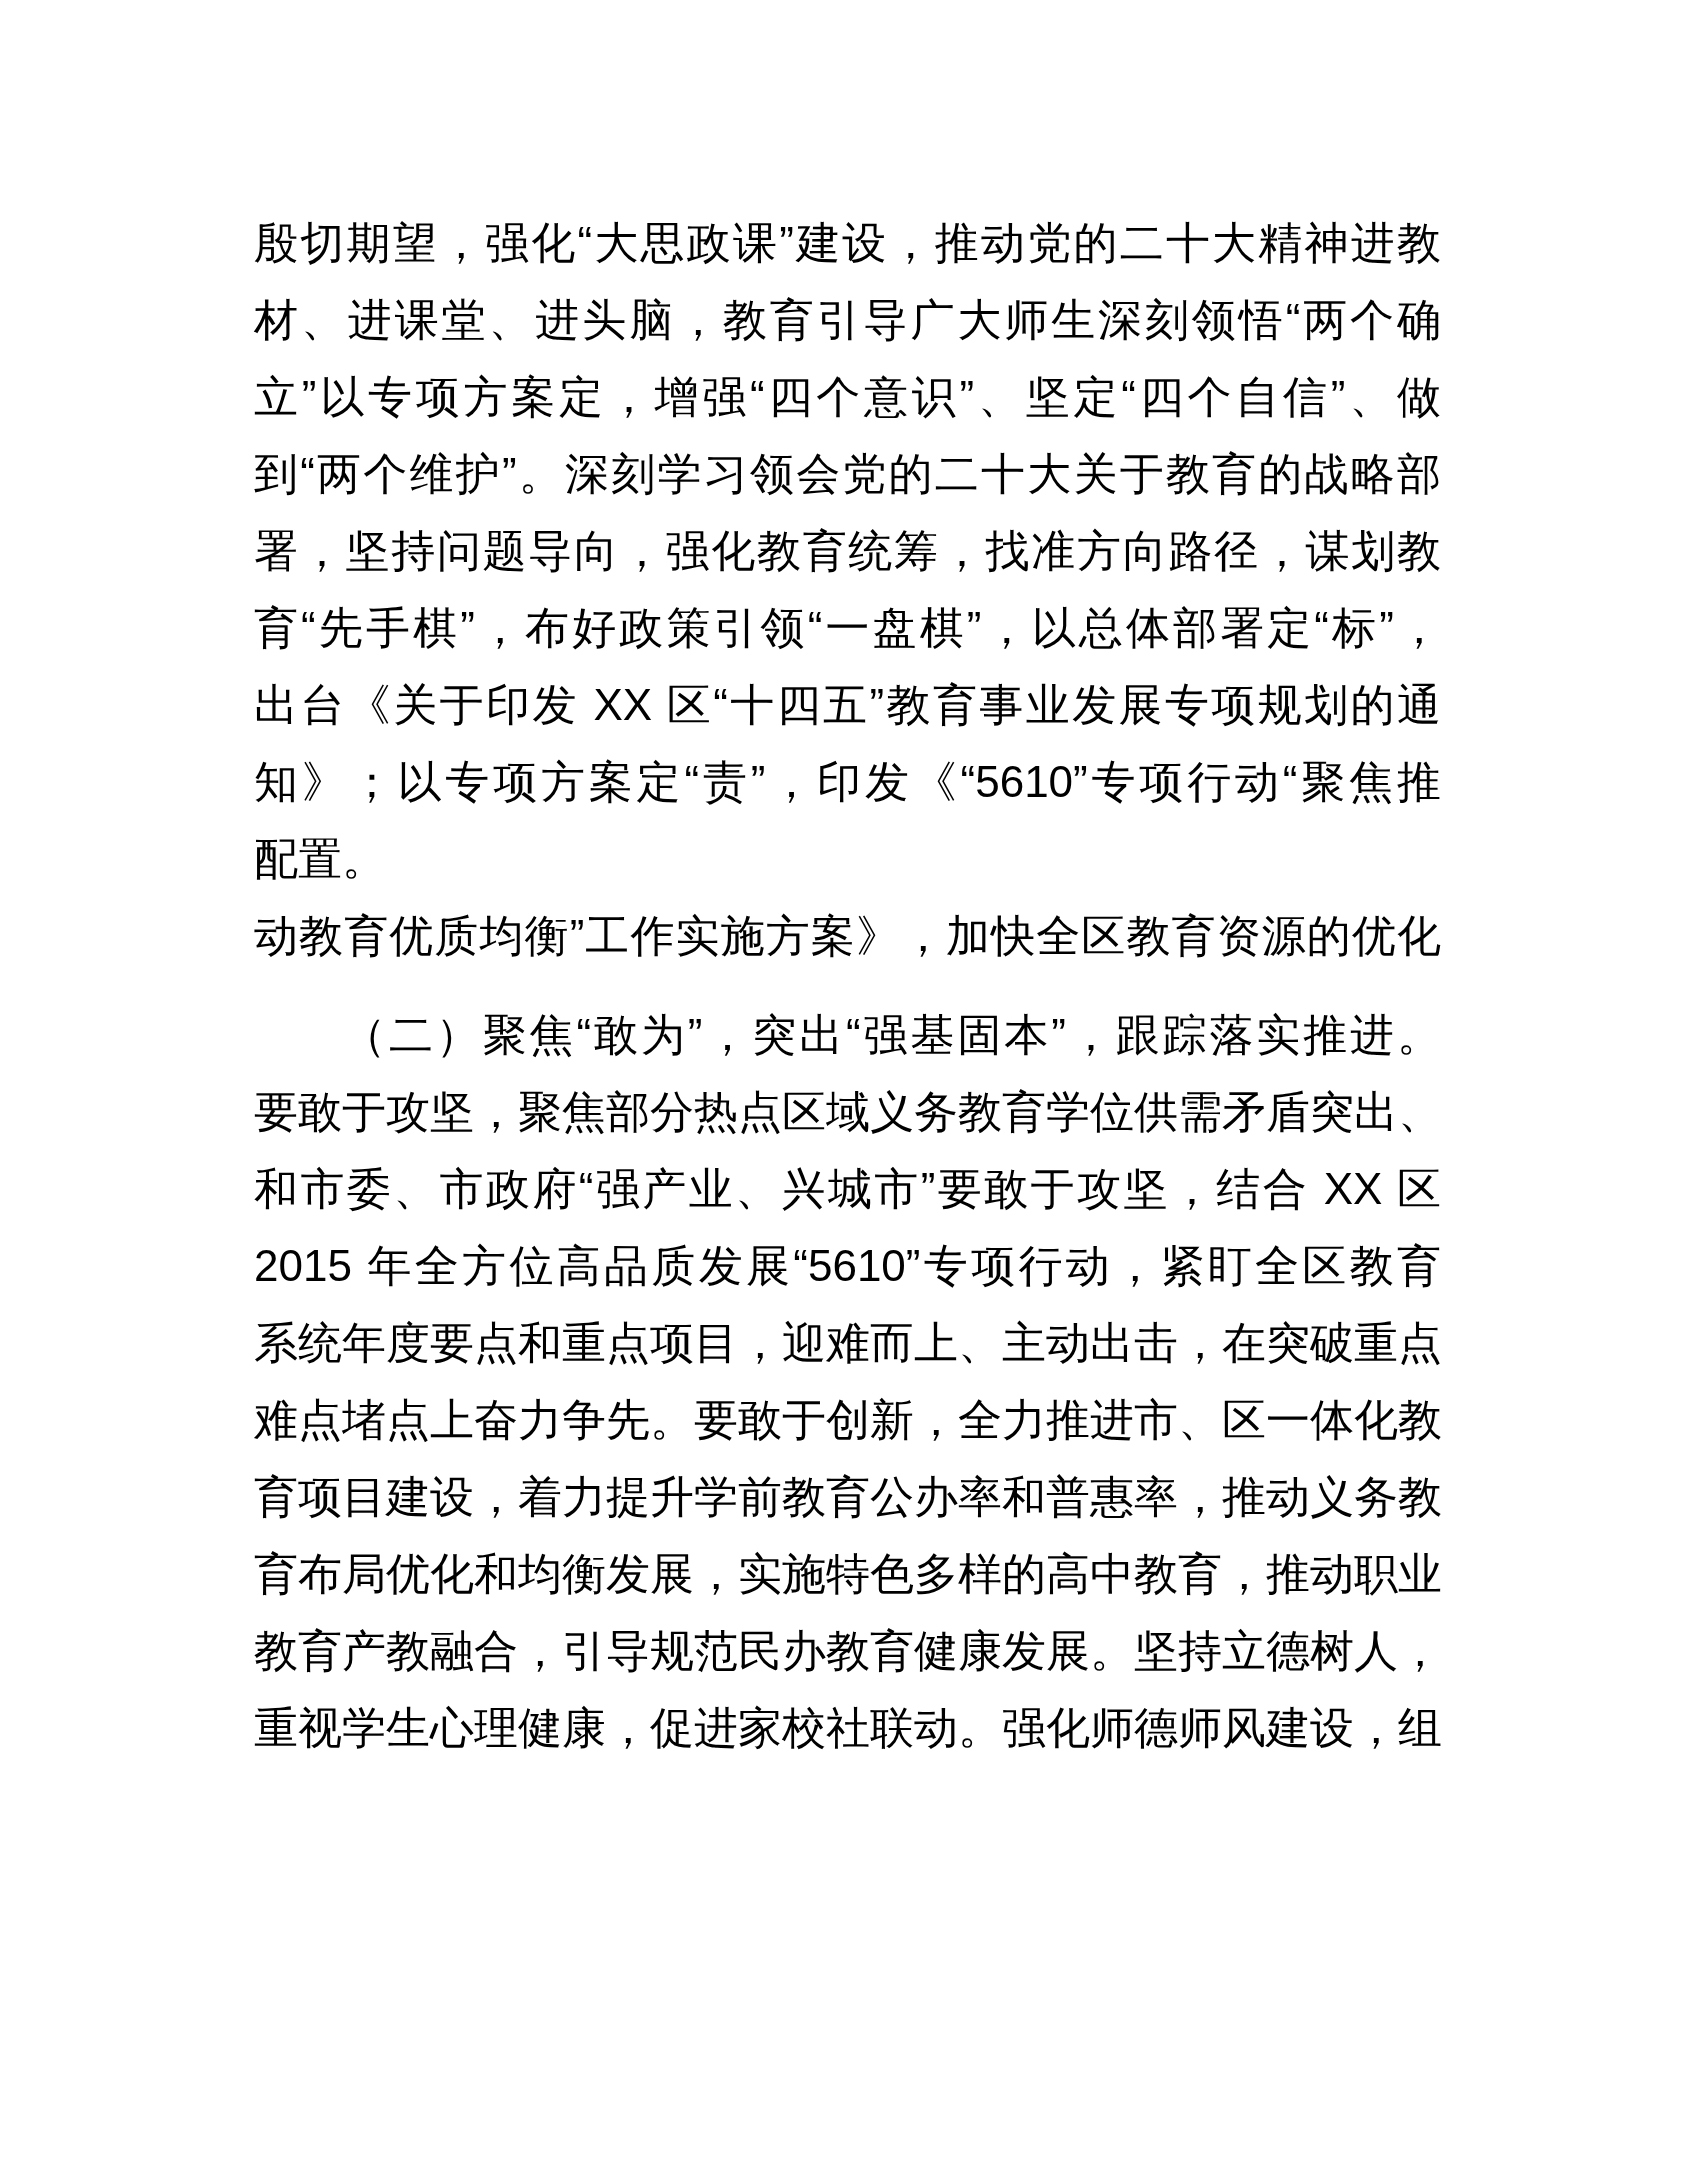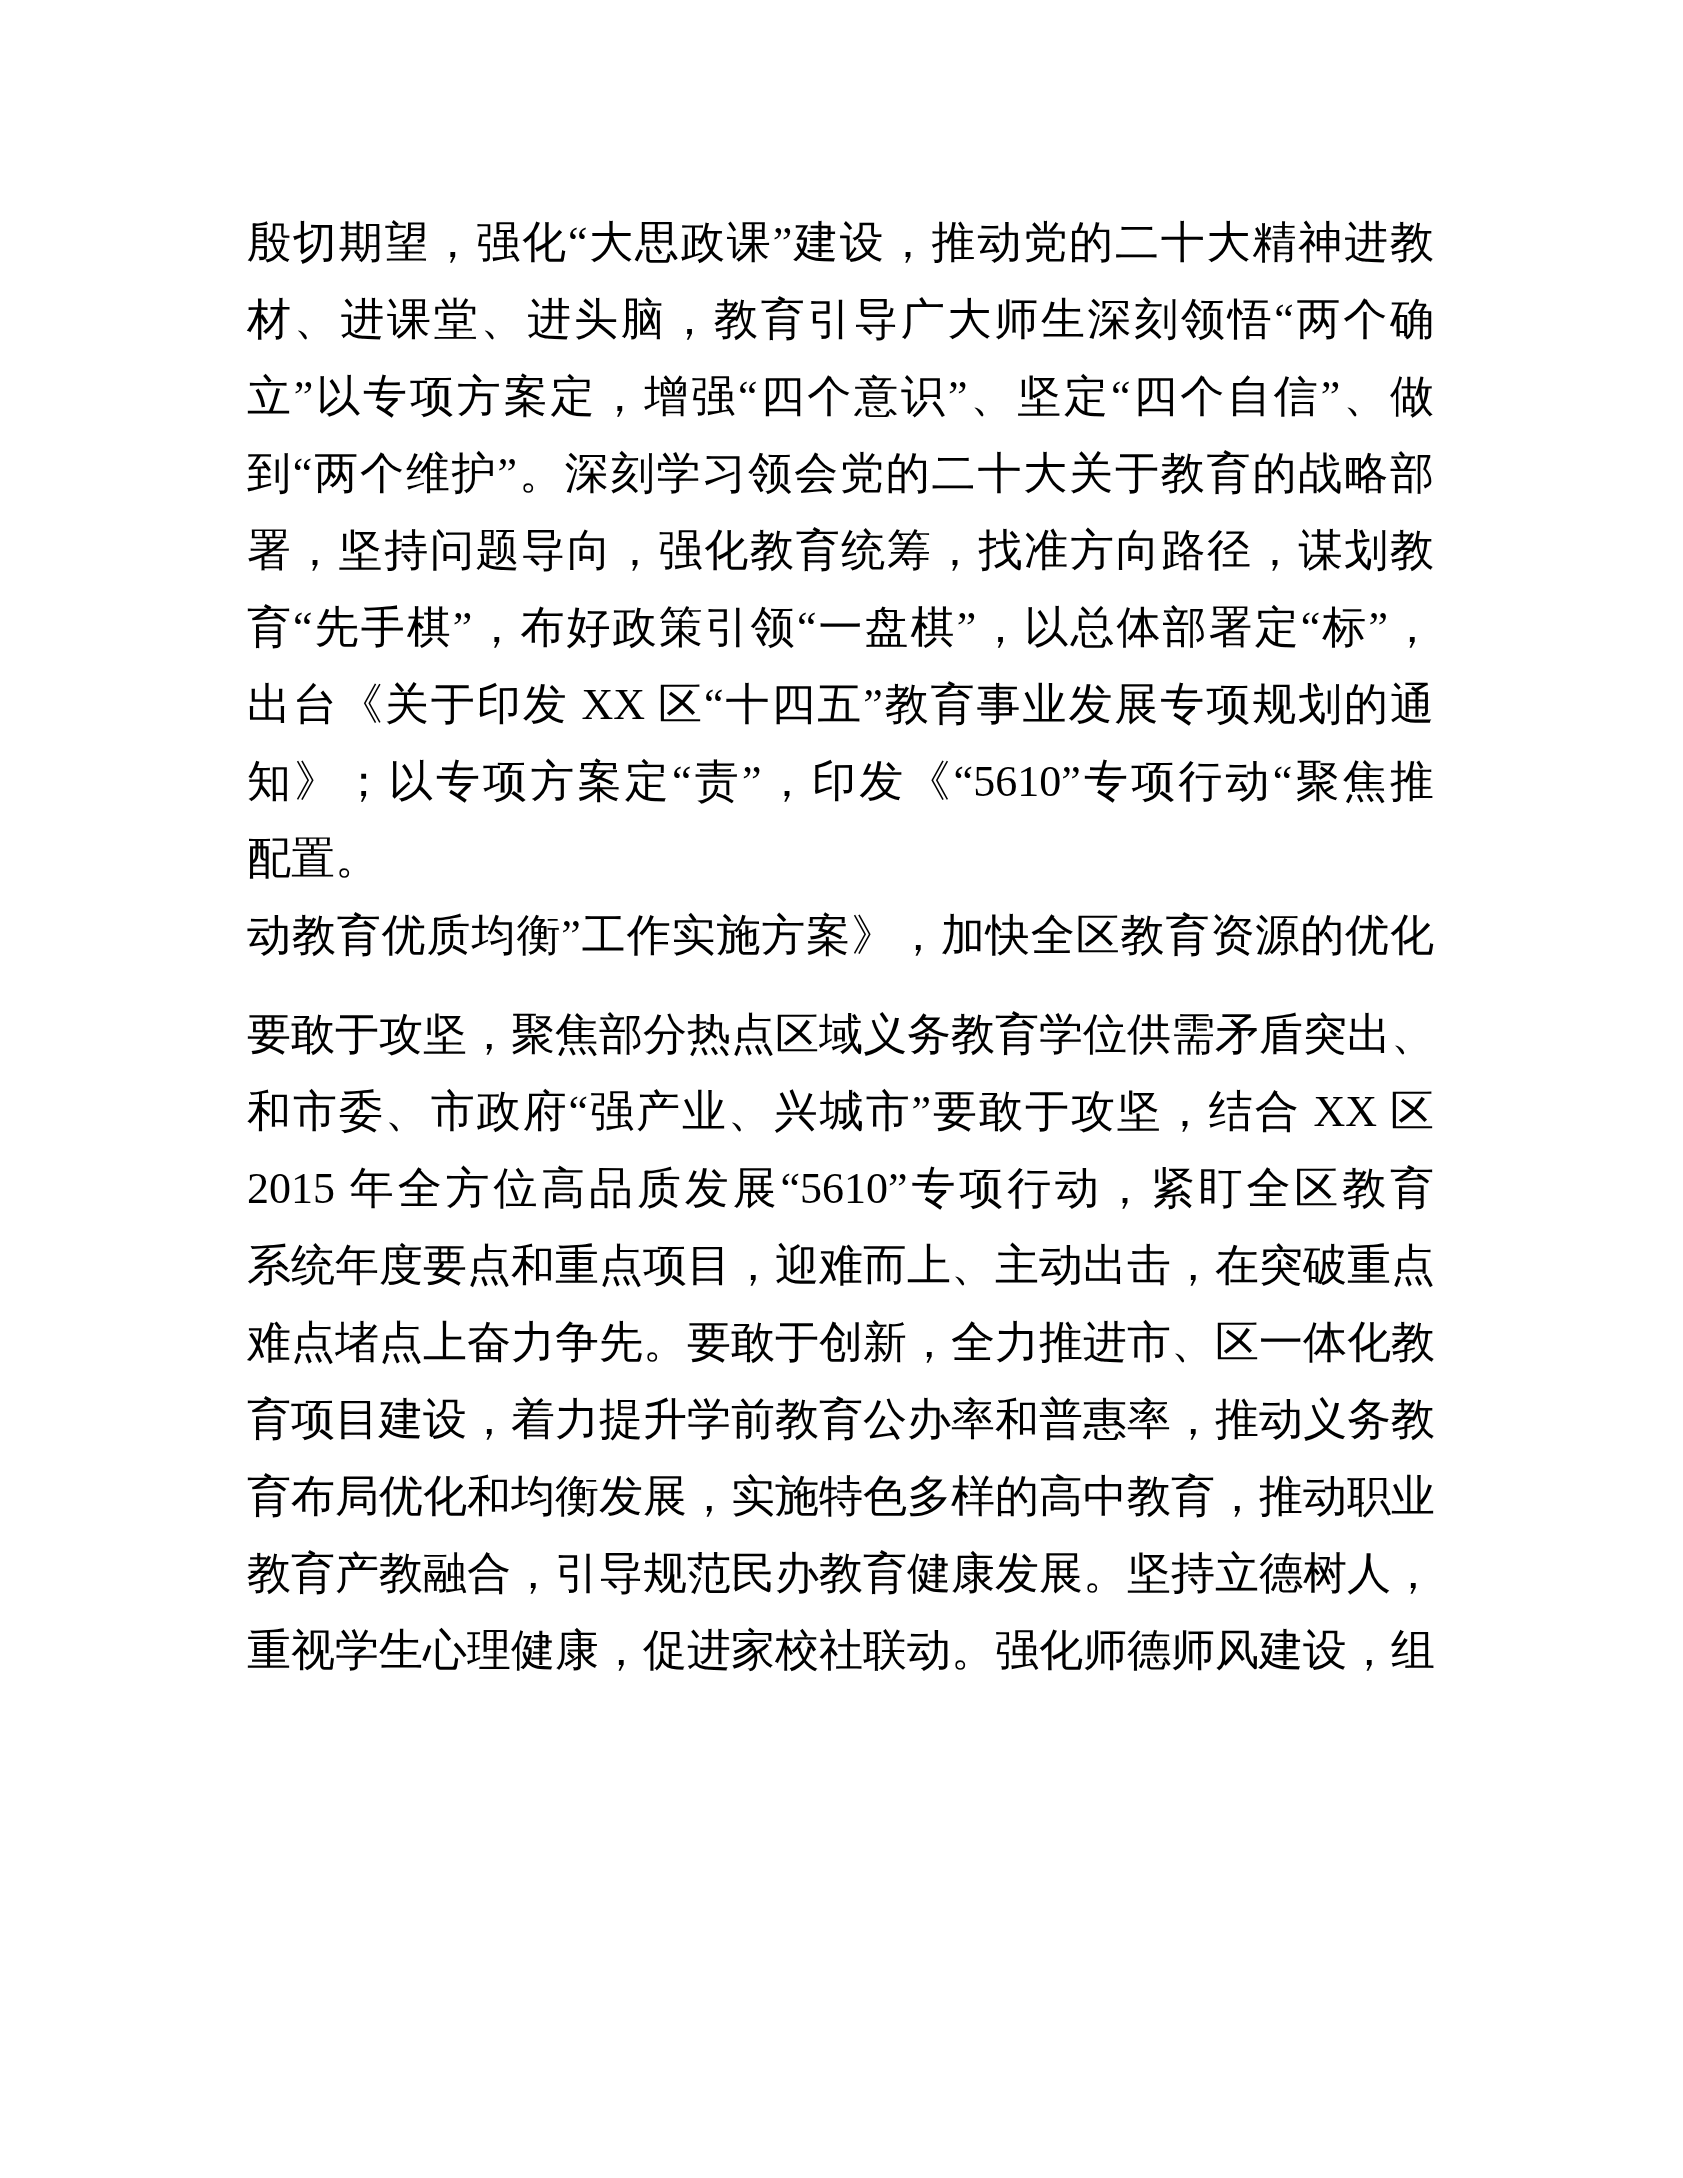--- a/index.html
+++ b/index.html
@@ -11,24 +11,23 @@
     position: relative;
     width: 1683px;
     height: 2178px;
     background: #ffffff;
     overflow: hidden;
     font-family: "Liberation Sans", sans-serif;
     color: #000000;
   }
   .doc-body {
     position: absolute;
-    left: 247px;
+    left: 254px;
     top: 204px;
     width: 1187px;
-    font-family: Liberation Serif, serif;
   }
   .paragraph {
     margin: 0;
   }
   .paragraph + .paragraph {
     margin-top: 22px;
   }
   .line {
     font-size: 44px;
     line-height: 77px;
@@ -56,20 +55,21 @@
         <div class="line">立”以专项方案定，增强“四个意识”、坚定“四个自信”、做</div>
         <div class="line">到“两个维护”。深刻学习领会党的二十大关于教育的战略部</div>
         <div class="line">署，坚持问题导向，强化教育统筹，找准方向路径，谋划教</div>
         <div class="line">育“先手棋”，布好政策引领“一盘棋”，以总体部署定“标”，</div>
         <div class="line">出台《关于印发 XX 区“十四五”教育事业发展专项规划的通</div>
         <div class="line">知》；以专项方案定“责”，印发《“5610”专项行动“聚焦推</div>
         <div class="line para-end">配置。</div>
         <div class="line">动教育优质均衡”工作实施方案》，加快全区教育资源的优化</div>
       </div>
       <div class="paragraph">
+        <div class="line indent">（二）聚焦“敢为”，突出“强基固本”，跟踪落实推进。</div>
         <div class="line">要敢于攻坚，聚焦部分热点区域义务教育学位供需矛盾突出、</div>
         <div class="line">和市委、市政府“强产业、兴城市”要敢于攻坚，结合 XX 区</div>
         <div class="line">2015 年全方位高品质发展“5610”专项行动，紧盯全区教育</div>
         <div class="line">系统年度要点和重点项目，迎难而上、主动出击，在突破重点</div>
         <div class="line">难点堵点上奋力争先。要敢于创新，全力推进市、区一体化教</div>
         <div class="line">育项目建设，着力提升学前教育公办率和普惠率，推动义务教</div>
         <div class="line">育布局优化和均衡发展，实施特色多样的高中教育，推动职业</div>
         <div class="line">教育产教融合，引导规范民办教育健康发展。坚持立德树人，</div>
         <div class="line">重视学生心理健康，促进家校社联动。强化师德师风建设，组</div>
       </div>

